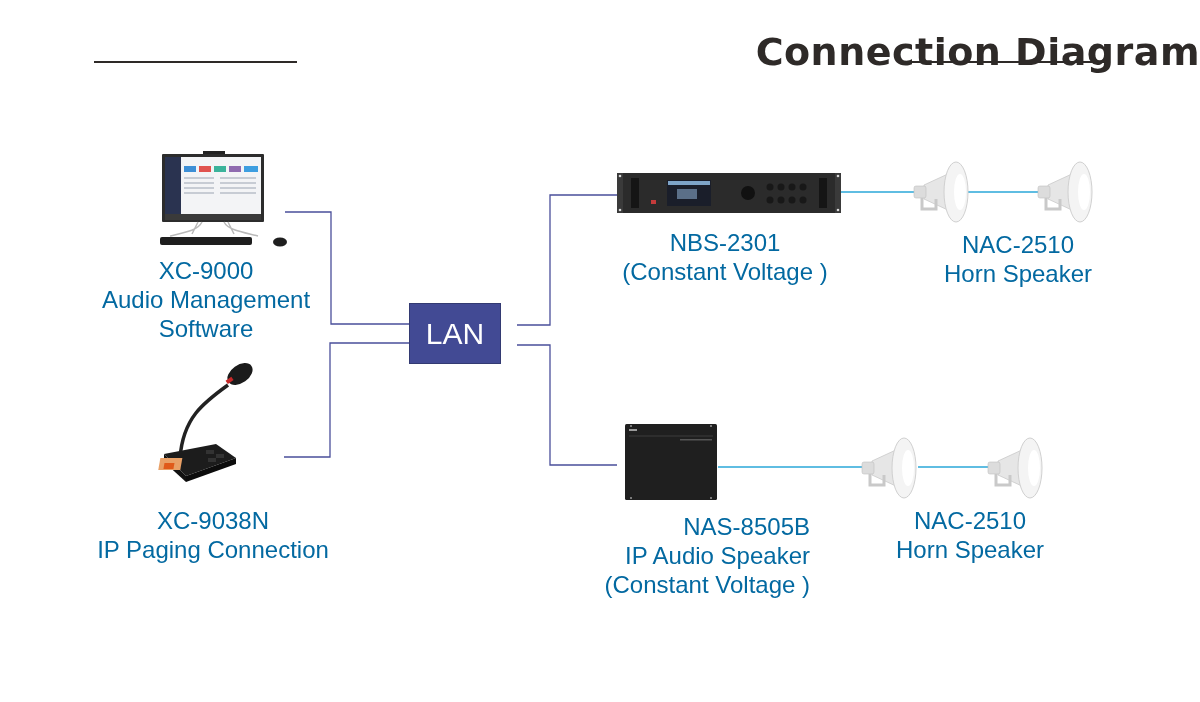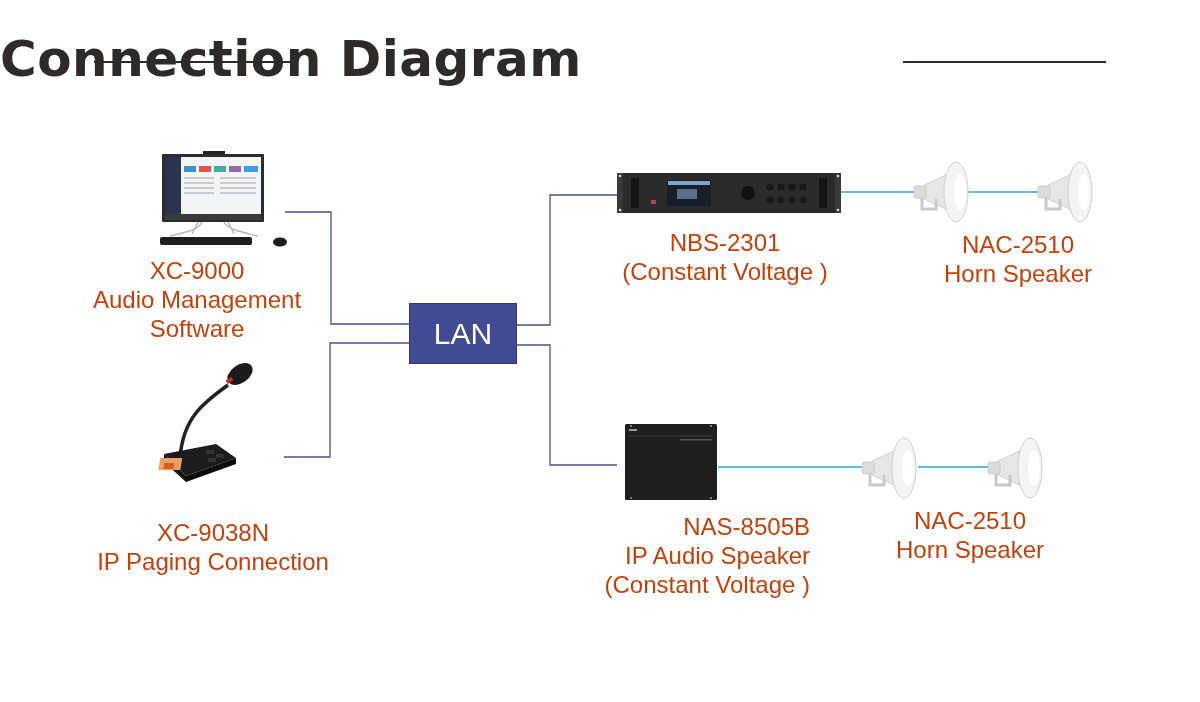--- a/index.html
+++ b/index.html
@@ -1,24 +1,24 @@
 <!DOCTYPE html>
 <html><head>
 <meta charset="utf-8">
 <style>
   html, body { margin:0; padding:0; background:#ffffff; }
   body { width:1200px; height:702px; position:relative; overflow:hidden;
          font-family:"Liberation Sans", sans-serif; color:#2b2626; }
   .abs { position:absolute; }
-  .title { left:0; width:1200px; top:30px; text-align:left; font-family:"DejaVu Sans", sans-serif;
-           font-weight:bold; font-size:50px; letter-spacing:0.5px; color:#2e2a28; }
+  .title { left:0; width:1200px; top:30px; text-align:right; font-family:"DejaVu Sans", sans-serif;
+           font-weight:bold; font-size:38px; letter-spacing:0.5px; color:#2e2a28; }
   .rule { height:2px; background:#2e2a28; top:61px; }
-  .label { text-align:center; font-size:24px; line-height:29px; color:#c2410c; white-space:nowrap; }
+  .label { text-align:center; font-size:24px; line-height:29px; color:#0369a1; white-space:nowrap; }
   svg.wires { position:absolute; left:0; top:0; }
-  .lan { left:409px; top:303px; width:108px; height:61px; background:#424a94; border:1px solid #333a72;
+  .lan { left:409px; top:303px; width:92px; height:61px; background:#424a94; border:1px solid #333a72;
          box-sizing:border-box; color:#ffffff; font-size:30px; line-height:59px; text-align:center; }
   .device { position:absolute; }
 </style>
 </head>
 <body>
 
 <div class="abs rule" style="left:94px;width:203px;"></div>
 <div class="abs title">Connection Diagram</div>
 <div class="abs rule" style="left:903px;width:203px;"></div>
 
@@ -57,42 +57,42 @@
   <rect x="26" y="37" width="30" height="2"></rect>
       <rect x="62" y="37" width="36" height="2"></rect>
   <rect x="26" y="42" width="30" height="2"></rect>
       <rect x="62" y="42" width="36" height="2"></rect>
     </g>
   <rect x="7" y="64" width="96" height="6" fill="#3a3a3a"></rect>
   <path d="M40 72 L34 84 M70 72 L76 84 M44 72 C40 80,30 82,12 86 M66 72 C70 80,84 82,100 86" stroke="#b9b9b9" stroke-width="1.5" fill="none"></path>
   <rect x="2" y="87" width="92" height="8" rx="2" fill="#1e1e1e"></rect>
   <ellipse cx="122" cy="92" rx="7" ry="4.5" fill="#1e1e1e"></ellipse>
 </svg>
-<div class="abs label" style="left:67px;width:260px;top:256px;">
+<div class="abs label" style="left:76px;width:260px;top:256px;">
   <div>XC-9000</div>
   <div>Audio Management</div>
   <div>Software</div>
 </div>
 
 <svg class="device" style="left:158px;top:358px;" width="110" height="130" viewBox="0 0 110 130">
   <ellipse cx="82" cy="16" rx="14" ry="9" transform="rotate(-35 82 16)" fill="#1b1b1b"></ellipse>
   <rect x="68" y="20" width="7" height="4" transform="rotate(-35 72 22)" fill="#c62828"></rect>
   <path d="M70 27 C45 45,25 60,22 100" stroke="#222" stroke-width="3.5" fill="none"></path>
   <path d="M6 96 L58 86 L78 100 L28 118 Z" fill="#1c1c1c"></path>
   <path d="M6 96 L28 118 L28 124 L6 104 Z" fill="#111"></path>
   <path d="M28 118 L78 100 L78 106 L28 124 Z" fill="#0c0c0c"></path>
   <rect x="20" y="100" width="22" height="12" transform="skewX(-10)" fill="#e9a066"></rect>
   <rect x="25" y="105" width="10" height="6" transform="skewX(-10)" fill="#e05a1a"></rect>
   <g fill="#333">
       <rect x="48" y="92" width="8" height="4"></rect>
       <rect x="58" y="96" width="8" height="4"></rect>
       <rect x="50" y="100" width="8" height="4"></rect>
     </g>
 </svg>
-<div class="abs label" style="left:60px;width:306px;top:506px;margin-top:12px;">
+<div class="abs label" style="left:60px;width:306px;top:506px;">
   <div>XC-9038N</div>
   <div>IP Paging Connection</div>
 </div>
 
 <svg class="device" style="left:617px;top:172px;" width="224" height="42" viewBox="0 0 224 42">
   <rect x="0" y="1" width="224" height="40" fill="#2b2b2b"></rect>
   <rect x="0" y="1" width="6" height="40" fill="#3a3a3a"></rect>
   <rect x="218" y="1" width="6" height="40" fill="#3a3a3a"></rect>
   <rect x="14" y="6" width="8" height="30" fill="#151515"></rect>
   <rect x="202" y="6" width="8" height="30" fill="#151515"></rect>

